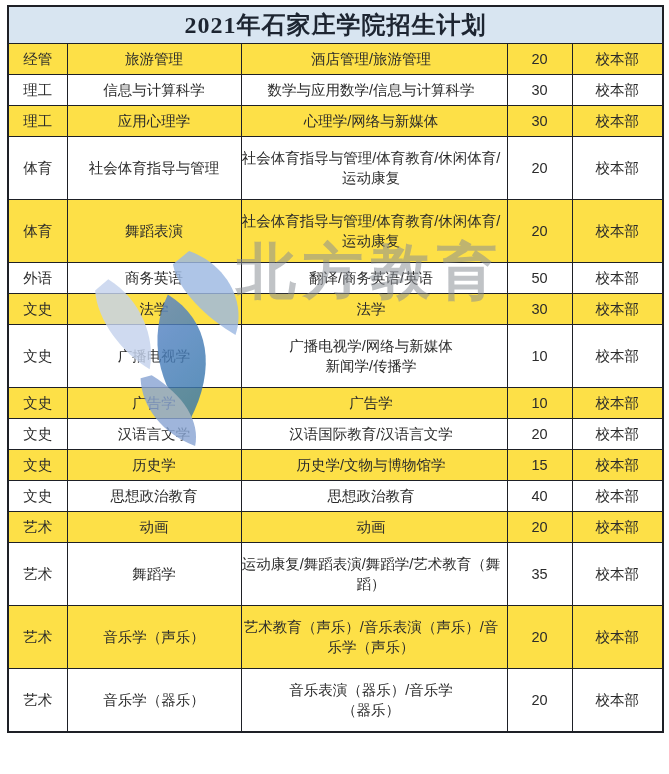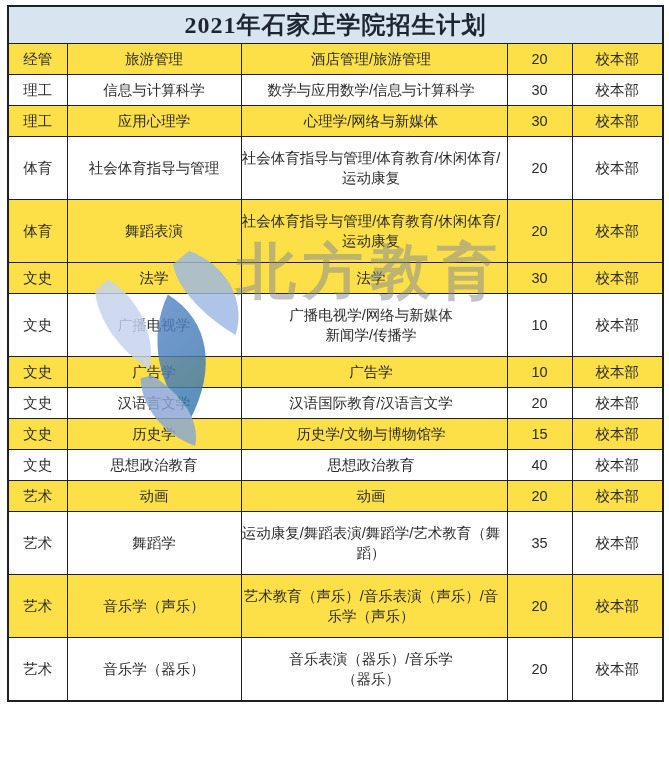--- a/index.html
+++ b/index.html
@@ -100,20 +100,27 @@
   </tr>
 
   <tr class="shaded tall">
     <td class="c-cat">体育</td>
     <td class="c-major">舞蹈表演</td>
     <td class="c-joint">社会体育指导与管理/体育教育/休闲体育/运动康复</td>
     <td class="c-plan">20</td>
     <td class="c-loc">校本部</td>
   </tr>
 
+  <tr>
+    <td class="c-cat">外语</td>
+    <td class="c-major">商务英语</td>
+    <td class="c-joint">翻译/商务英语/英语</td>
+    <td class="c-plan">50</td>
+    <td class="c-loc">校本部</td>
+  </tr>
 
   <tr class="shaded">
     <td class="c-cat">文史</td>
     <td class="c-major">法学</td>
     <td class="c-joint">法学</td>
     <td class="c-plan">30</td>
     <td class="c-loc">校本部</td>
   </tr>
 
   <tr class="tall">

